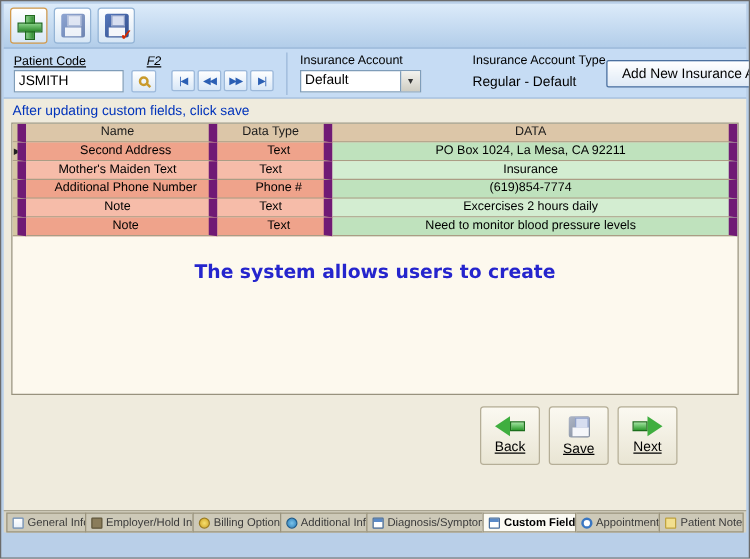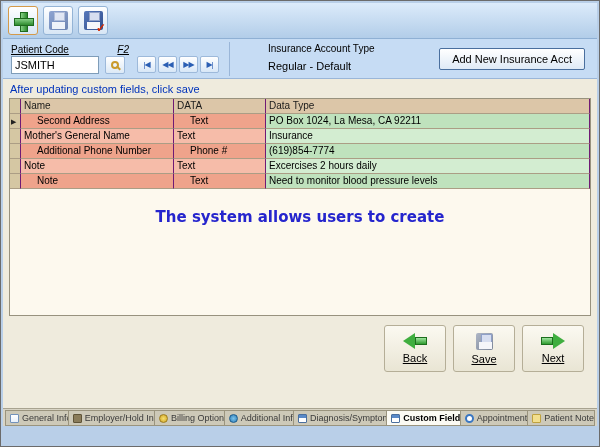--- a/index.html
+++ b/index.html
@@ -71,33 +71,33 @@
   .instype-val{ font-size:11px; font-weight:normal; white-space:nowrap; }
   .add-ins-btn{ margin-left:auto; margin-right:4px; height:22px; padding:0 12px; font-size:11px;
                 background:linear-gradient(#ffffff,#dfeaf6); border:1px solid #4a6f9e; border-radius:2px;
                 cursor:pointer; white-space:nowrap; font-family:"Liberation Sans",sans-serif; }
 
   
   .content{ height:329px; background:#efebdd; position:relative; }
   .notice{ padding:4px 0 3px 7px; color:#0033bb; font-size:11px; }
   .gridwrap{ margin:0 6px; height:218px; background:#fdf9ee; border:1px solid #98927e; position:relative; overflow:hidden; }
   .gridtable{ display:grid; grid-template-columns:11px 153px 92px 1fr; }
-  .gc,.gh{ font-size:10px; height:15px; line-height:14px; padding:0 3px; border-right:1px solid #701a75;
-           border-bottom:1px solid #ab9d85; white-space:nowrap; overflow:hidden; }
+  .gc,.gh{ font-size:10px; height:15px; line-height:14px; padding:0 3px; border-right:7px solid #701a75;
+           border-bottom:1px solid #ab9d85; white-space:nowrap; overflow:hidden;text-align:center; }
   .gh{ background:#dcc6a8; color:#1a1a1a; }
   .sel{ background:#d5c7a3; padding:0 1px; font-size:7px; line-height:15px; color:#222; }
   .c-odd-nt{ background:#efa38b;padding-left:16px; }
   .c-odd-d { background:#bfe2bd; }
   .c-even-nt{ background:#f6bca9; }
   .c-even-d { background:#d3edd1; }
   .msg{ position:absolute; left:0; right:0; top:108px; text-align:center; color:#2525cd;
         font-size:15px; font-weight:bold; line-height:1.45; font-family:"DejaVu Sans",sans-serif; }
 
   .navbtns{ display:flex; gap:7px; margin:9px 0 0 381px; }
-  .navbtn{ width:62px; height:47px; background:linear-gradient(#fbf9f1,#e9e5d4); border:1px solid #b5ae97;
+  .navbtn{ width:48px; height:47px; background:linear-gradient(#fbf9f1,#e9e5d4); border:1px solid #b5ae97;
            border-radius:3px; display:flex; flex-direction:column; align-items:center; justify-content:center;
            cursor:pointer; font-family:"Liberation Sans",sans-serif; }
   .navlbl{ text-decoration:underline; font-size:11px; color:#000; margin-top:3px; }
   .blockarrow{ position:relative; width:26px; height:16px; display:block; }
   .blockarrow .shaft{ position:absolute; top:4px; width:12px; height:8px;
                       background:linear-gradient(#9fe49f,#2f9b2f); border:1px solid #1c6e1c; }
   .blockarrow .head{ position:absolute; top:0; width:0; height:0;
                      border-top:8px solid transparent; border-bottom:8px solid transparent; }
   .arrow-left .shaft{ right:1px; }
   .arrow-left .head{ left:1px; border-right:12px solid #3fae3f; }
@@ -154,44 +154,51 @@
         </button>
       </div>
     </div>
     <div class="vcr-group">
       <button class="vcr">|◀</button>
       <button class="vcr">◀◀</button>
       <button class="vcr">▶▶</button>
       <button class="vcr">▶|</button>
     </div>
     <div class="vdiv"></div>
+    <div class="ins-group">
+      <span class="small-label">Insurance Account</span>
+      <div class="combo">
+        <span class="combo-val">Default</span>
+        <span class="combo-dd">▼</span>
+      </div>
+    </div>
     <div class="instype-group">
       <span class="small-label">Insurance Account Type</span>
       <span class="instype-val">Regular - Default</span>
     </div>
     <button class="add-ins-btn">Add New Insurance Acct</button>
   </div>
 
   <div class="content">
     <div class="notice">After updating custom fields, click save</div>
 
     <div class="gridwrap">
       <div class="gridtable">
         <div class="gh sel"></div>
         <div class="gh">Name</div>
+        <div class="gh">Data Type</div>
         <div class="gh">DATA</div>
-        <div class="gh">Data Type</div>
 
         <div class="gc sel"><span>▶</span></div>
         <div class="gc c-odd-nt">Second Address</div>
         <div class="gc c-odd-nt">Text</div>
         <div class="gc c-odd-d">PO Box 1024, La Mesa, CA 92211</div>
 
         <div class="gc sel"></div>
-        <div class="gc c-even-nt">Mother's General Name</div>
+        <div class="gc c-even-nt">Mother's Maiden Text</div>
         <div class="gc c-even-nt">Text</div>
         <div class="gc c-even-d">Insurance</div>
 
         <div class="gc sel"></div>
         <div class="gc c-odd-nt">Additional Phone Number</div>
         <div class="gc c-odd-nt">Phone #</div>
         <div class="gc c-odd-d">(619)854-7774</div>
 
         <div class="gc sel"></div>
         <div class="gc c-even-nt">Note</div>

